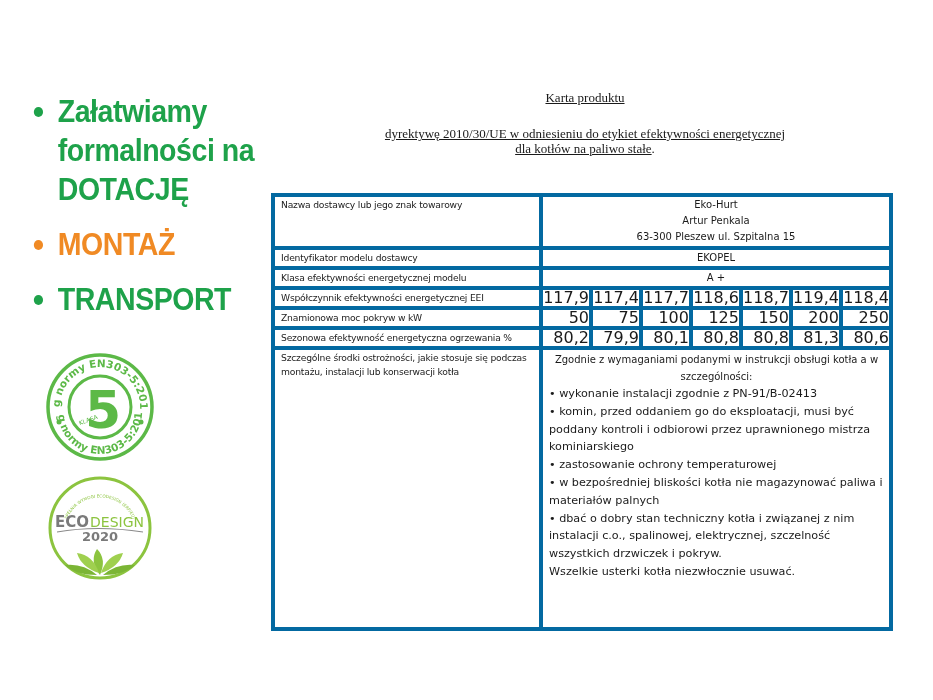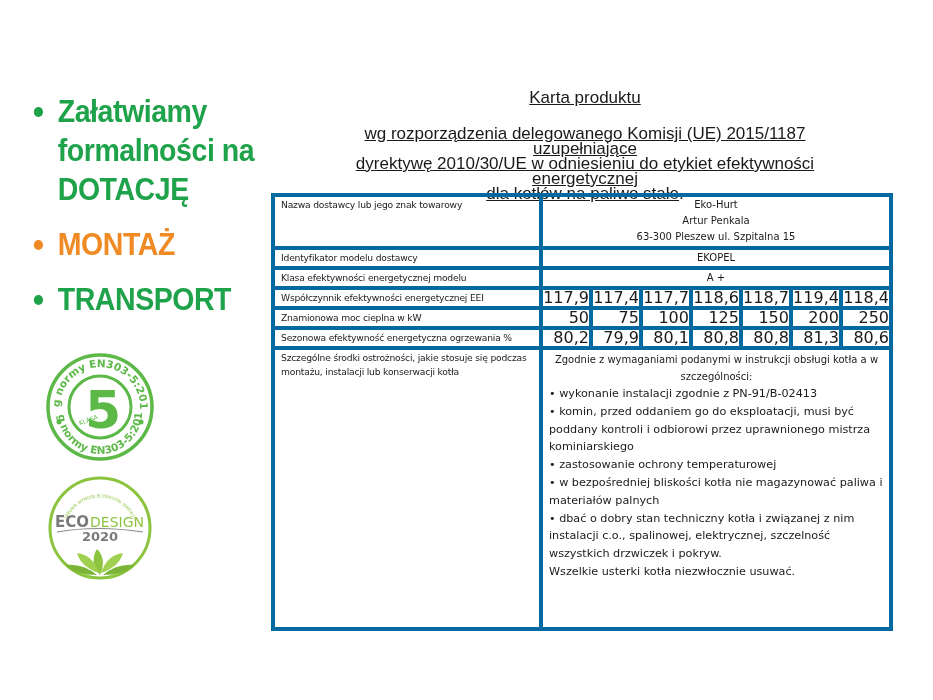--- a/index.html
+++ b/index.html
@@ -14,21 +14,21 @@
   .promo-item.green .dot { background: #1ea24a; }
   .promo-item.orange { color: #f08a24; }
   .promo-item.orange .dot { background: #f08a24; }
   .promo-item + .promo-item { margin-top: 16px; }
   .promo-item .line { display: block; }
 
   .badge { position: absolute; }
   .badge svg { display: block; }
 
   .header { position: absolute; left: 340px; top: 90px; width: 490px; text-align: center;
-    font-family: Liberation Sans, sans-serif; font-size: 17px; line-height: 15px; }
+    font-family: Liberation Serif, serif; font-size: 13px; line-height: 15px; }
   .header .title { text-decoration: underline; margin-bottom: 21px; }
   .header .sub { text-decoration: underline; }
 
   table.card { position: absolute; left: 271px; top: 193px; width: 622px; border-collapse: collapse;
     font-family: "DejaVu Sans", sans-serif; }
   table.card td { border: 4px solid #0369a1; vertical-align: top; }
   td.label { width: 270px; font-size: 9.2px; padding: 1px 5px 0 6px; line-height: 14px; color: #222; letter-spacing: -0.2px; }
   td.value { text-align: center; font-size: 10px; line-height: 16px; }
   td.num { width: 50px; text-align: right; font-size: 16px; line-height: 16px; }
   tr.r1 td { height: 53px; }
@@ -95,21 +95,20 @@
     <path d="M 53 100 Q 42 86 50 74 Q 60 84 53 100 Z" fill="#8cc43f"></path>
     <path d="M 52 98 Q 34 92 30 78 Q 46 80 52 98 Z" fill="#9fd04f"></path>
     <path d="M 54 98 Q 72 92 76 78 Q 60 80 54 98 Z" fill="#9fd04f"></path>
     <path d="M 50 100 Q 28 100 18 90 Q 36 88 50 100 Z" fill="#7bb535"></path>
     <path d="M 56 100 Q 78 100 88 90 Q 70 88 56 100 Z" fill="#7bb535"></path>
   </svg>
 </div>
 
 <div class="header">
   <div class="title">Karta produktu</div>
-  <div class="sub">wg rozporządzenia delegowanego Komisji (UE) 2015/1187 uzupełniające</div>
   <div class="sub">dyrektywę 2010/30/UE w odniesieniu do etykiet efektywności energetycznej</div>
   <div><span class="sub">dla kotłów na paliwo stałe</span><span>.</span></div>
 </div>
 
 <table class="card">
   <tbody>
       <tr class="r1">
     <td class="label">Nazwa dostawcy lub jego znak towarowy</td>
     <td class="value supplier" colspan="7">
       <div>Eko-Hurt</div>
@@ -129,21 +128,21 @@
     <td class="label">Współczynnik efektywności energetycznej EEI</td>
     <td class="num">117,9</td>
     <td class="num">117,4</td>
     <td class="num">117,7</td>
     <td class="num">118,6</td>
     <td class="num">118,7</td>
     <td class="num">119,4</td>
     <td class="num">118,4</td>
   </tr>
   <tr class="r-sm">
-    <td class="label">Znamionowa moc cieplna w kW</td>
+    <td class="label">Znamionowa moc pokryw w kW</td>
     <td class="num">50</td>
     <td class="num">75</td>
     <td class="num">100</td>
     <td class="num">125</td>
     <td class="num">150</td>
     <td class="num">200</td>
     <td class="num">250</td>
   </tr>
   <tr class="r-sm">
     <td class="label">Sezonowa efektywność energetyczna ogrzewania %</td>

